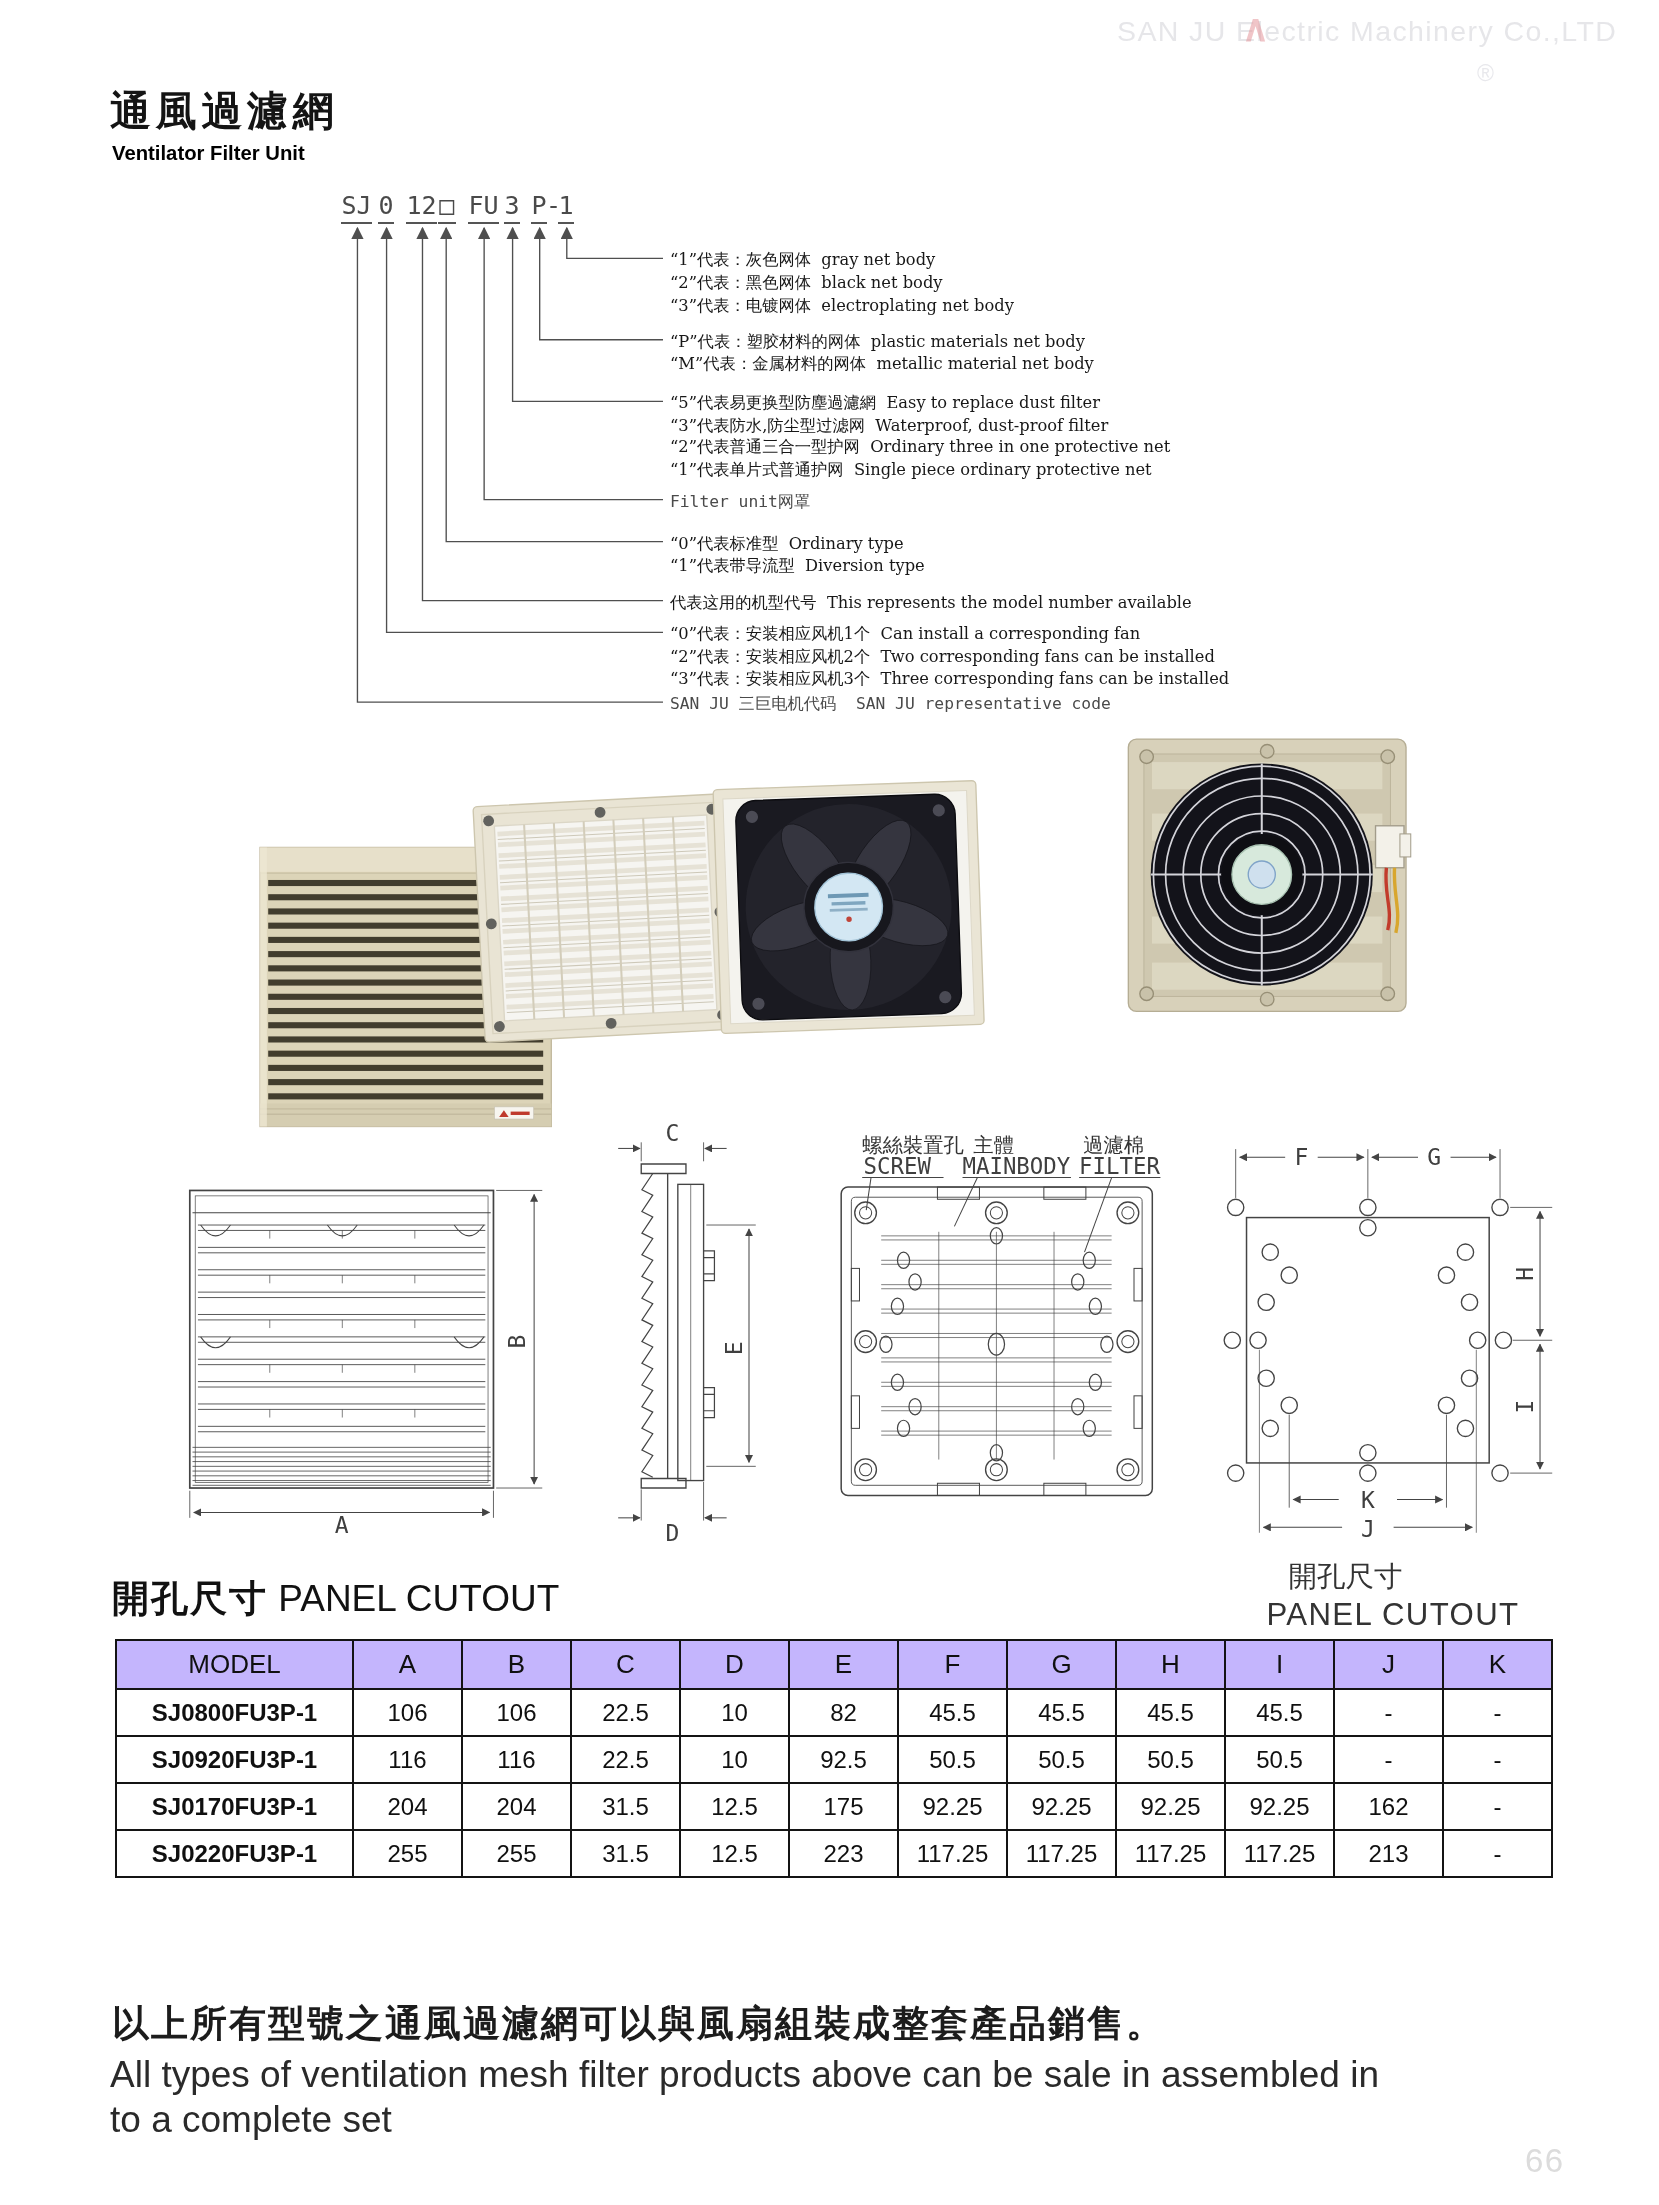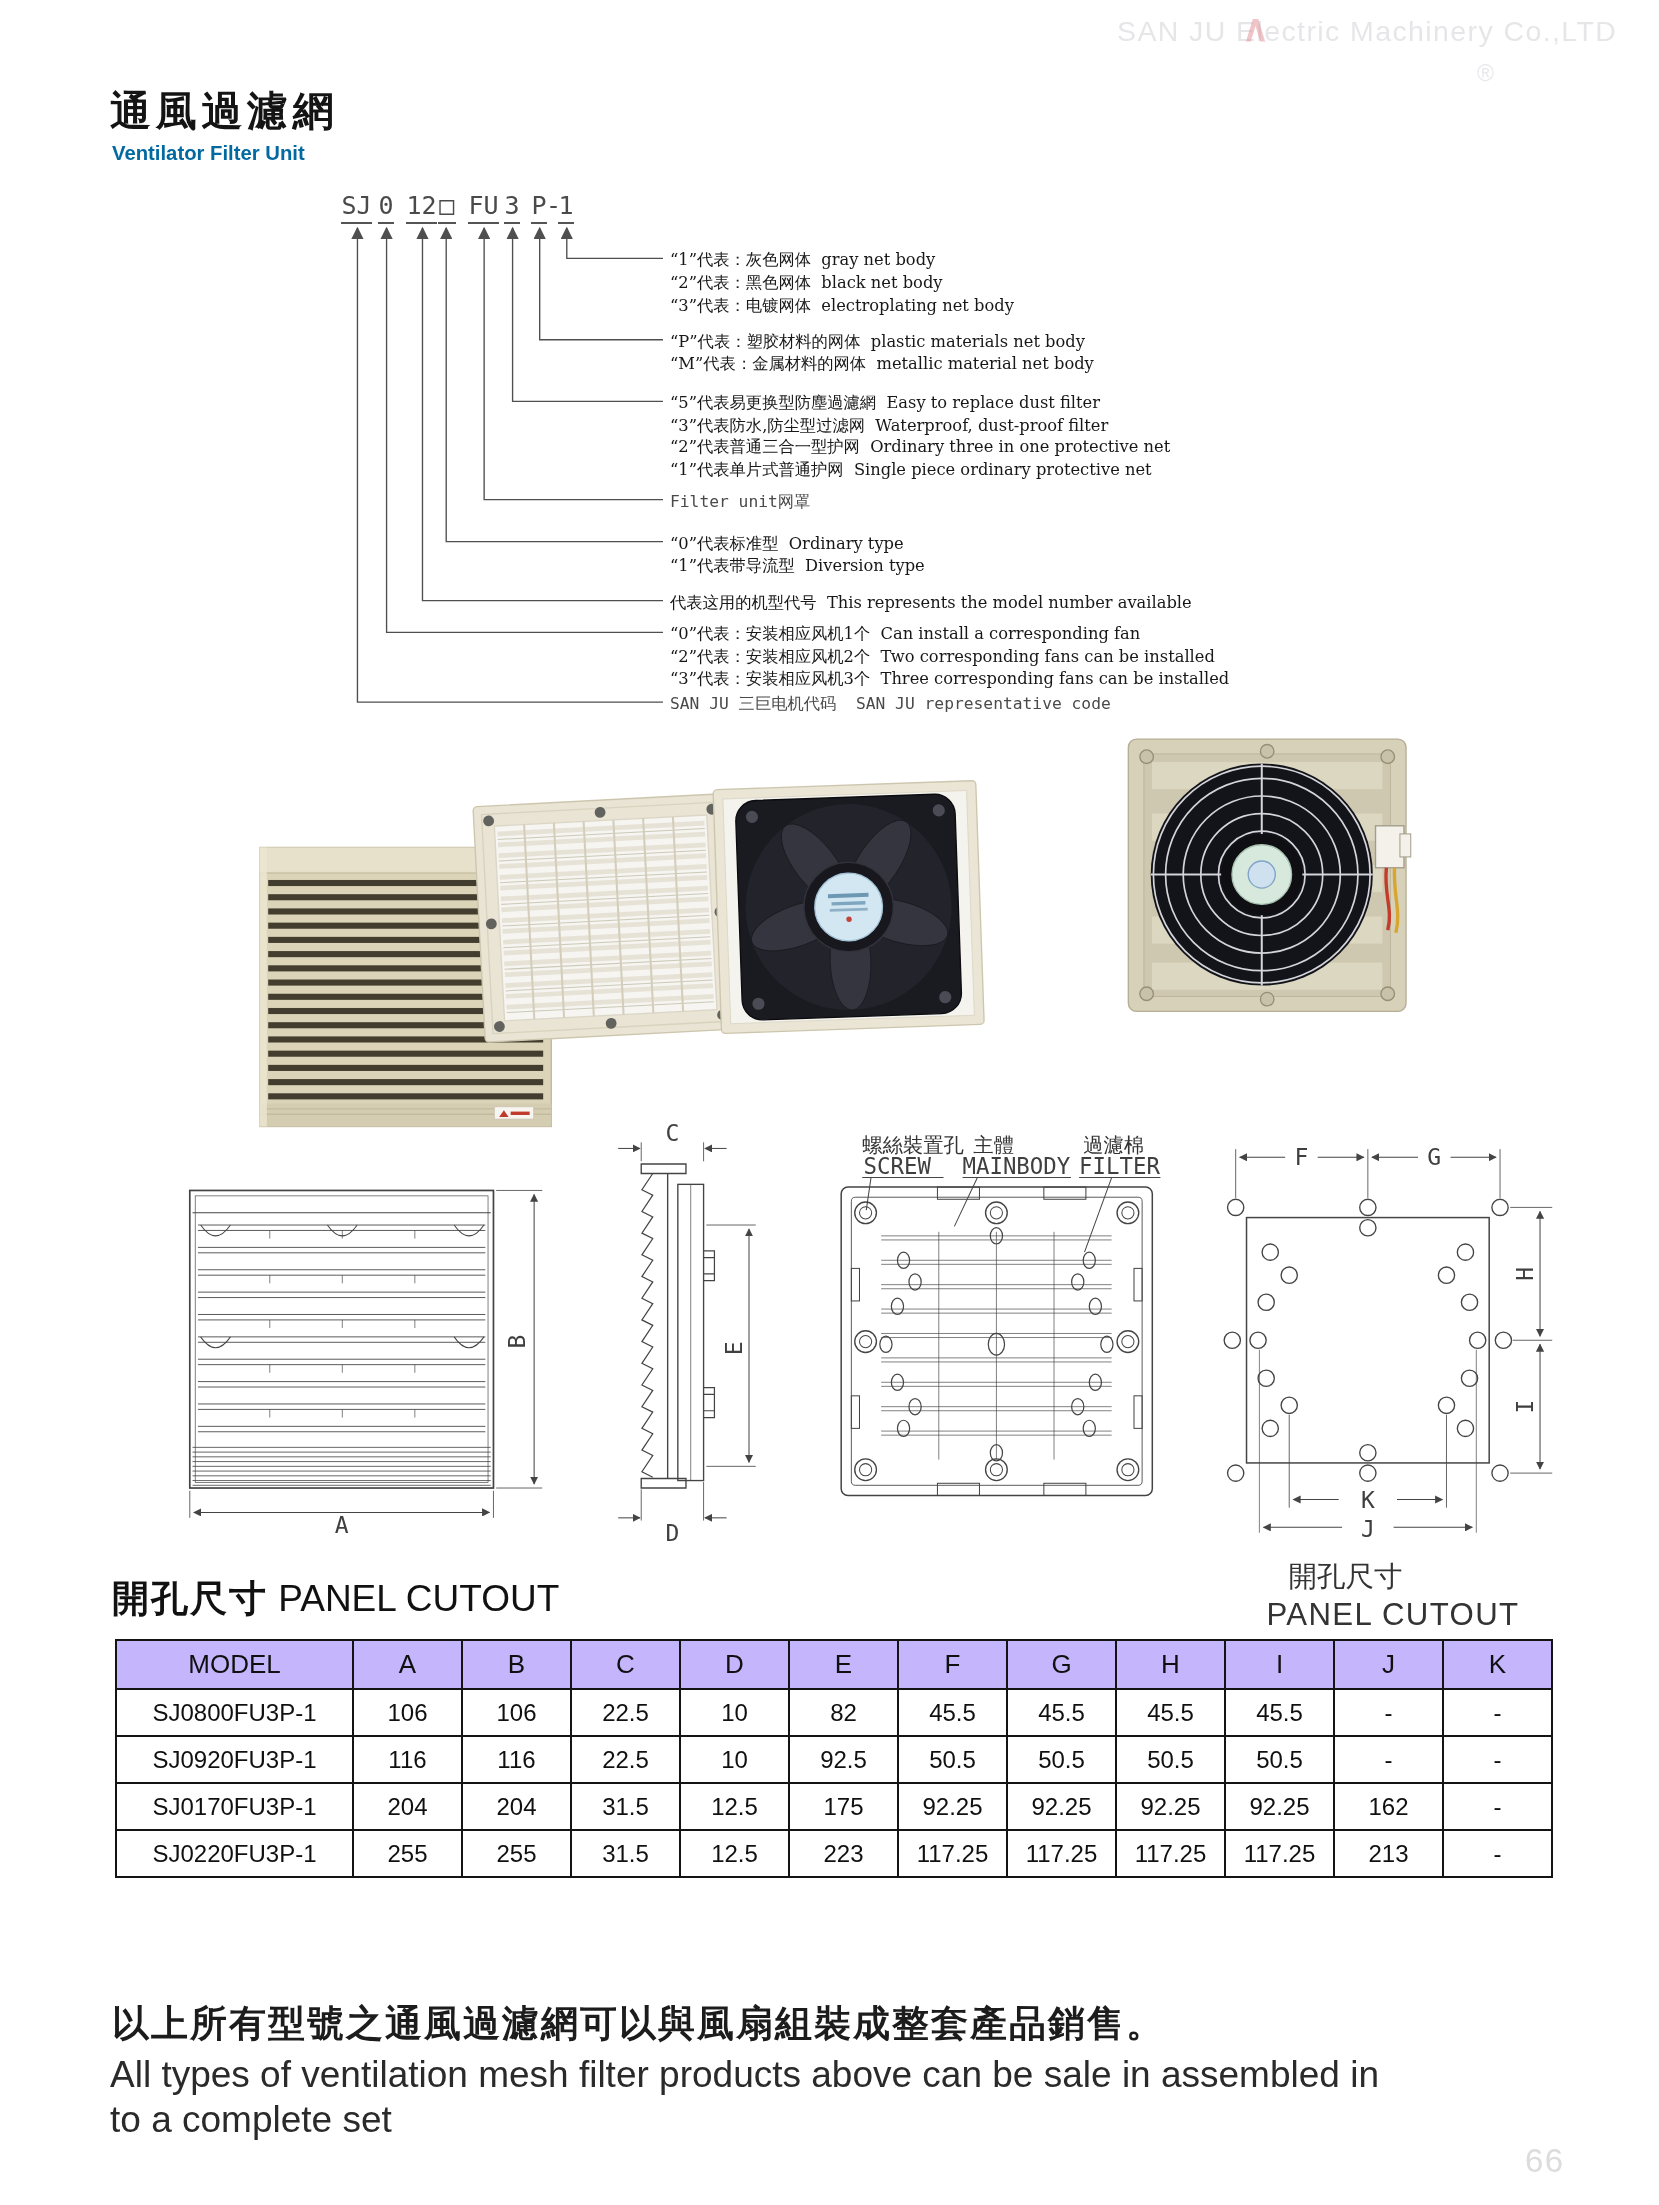--- a/index.html
+++ b/index.html
@@ -2,21 +2,21 @@
 <html style="font-size:11px"><head>
 <meta charset="utf-8">
 <style>
   html,body{margin:0;padding:0;background:#888;}
   .page{position:relative;width:1660px;height:2205px;background:#ffffff;
         font-family:"Liberation Sans",sans-serif;overflow:hidden;margin:0 auto;}
   .abs{position:absolute;}
 
   
   .title-zh{left:110px;top:84px;font-size:41px;font-weight:bold;letter-spacing:4.7px;color:#141414;}
-  .title-en{left:112px;top:142px;font-size:20.3px;font-weight:bold;color:#0369a1;text-align:right;}
+  .title-en{left:112px;top:142px;font-size:20.3px;font-weight:bold;color:#000000;text-align:right;}
 
   
   .watermark{left:1117px;top:15px;font-size:28.5px;color:rgba(188,188,198,0.38);letter-spacing:1.4px;white-space:nowrap;}
   .flame{left:1242px;top:6.8px;font-size:37px;color:rgba(228,150,154,0.55);font-weight:bold;}
   .regmark{left:1477px;top:60px;font-size:23px;color:rgba(198,198,208,0.40);}
 
   
   .code-seg{position:absolute;top:191px;font-family:"DejaVu Sans Mono",monospace;
             font-size:25px;color:#4a4a4a;padding-bottom:2px;text-align:center;}
   .code-seg.u{border-bottom:2px solid #555;}
@@ -32,21 +32,21 @@
   
   .table-title{left:112px;top:1574px;font-size:37px;color:#111;}
   .table-title .zh{font-weight:bold;letter-spacing:2px;}
   table.cutout{position:absolute;left:115px;top:1639px;border-collapse:collapse;table-layout:fixed;
                width:1437px;}
   table.cutout th{background:#c4b5fd;font-size:26px;font-weight:500;color:#101010;
                   border:2px solid #141414;height:45px;text-align:center;}
   table.cutout td{font-size:24px;color:#101010;border:2px solid #141414;height:43px;
                   text-align:center;font-weight:500;}
   table.cutout{border:2.7px solid #101010;}
-  table.cutout td.model{font-size:24px;letter-spacing:0px;}
+  table.cutout td.model{font-size:24px;letter-spacing:0px;font-weight:bold;}
 
   
   .footer-zh{left:112px;top:1999px;font-size:37px;font-weight:600;letter-spacing:2px;color:#1c1c1c;}
   .footer-en{left:110px;top:2052px;font-size:37px;color:#2a2a2a;line-height:45px;}
   .page-num{left:1525px;top:2142px;font-size:33px;color:#dcdcdc;letter-spacing:1.4px;}
 </style>
 </head>
 <body>
 
 <div class="page">

